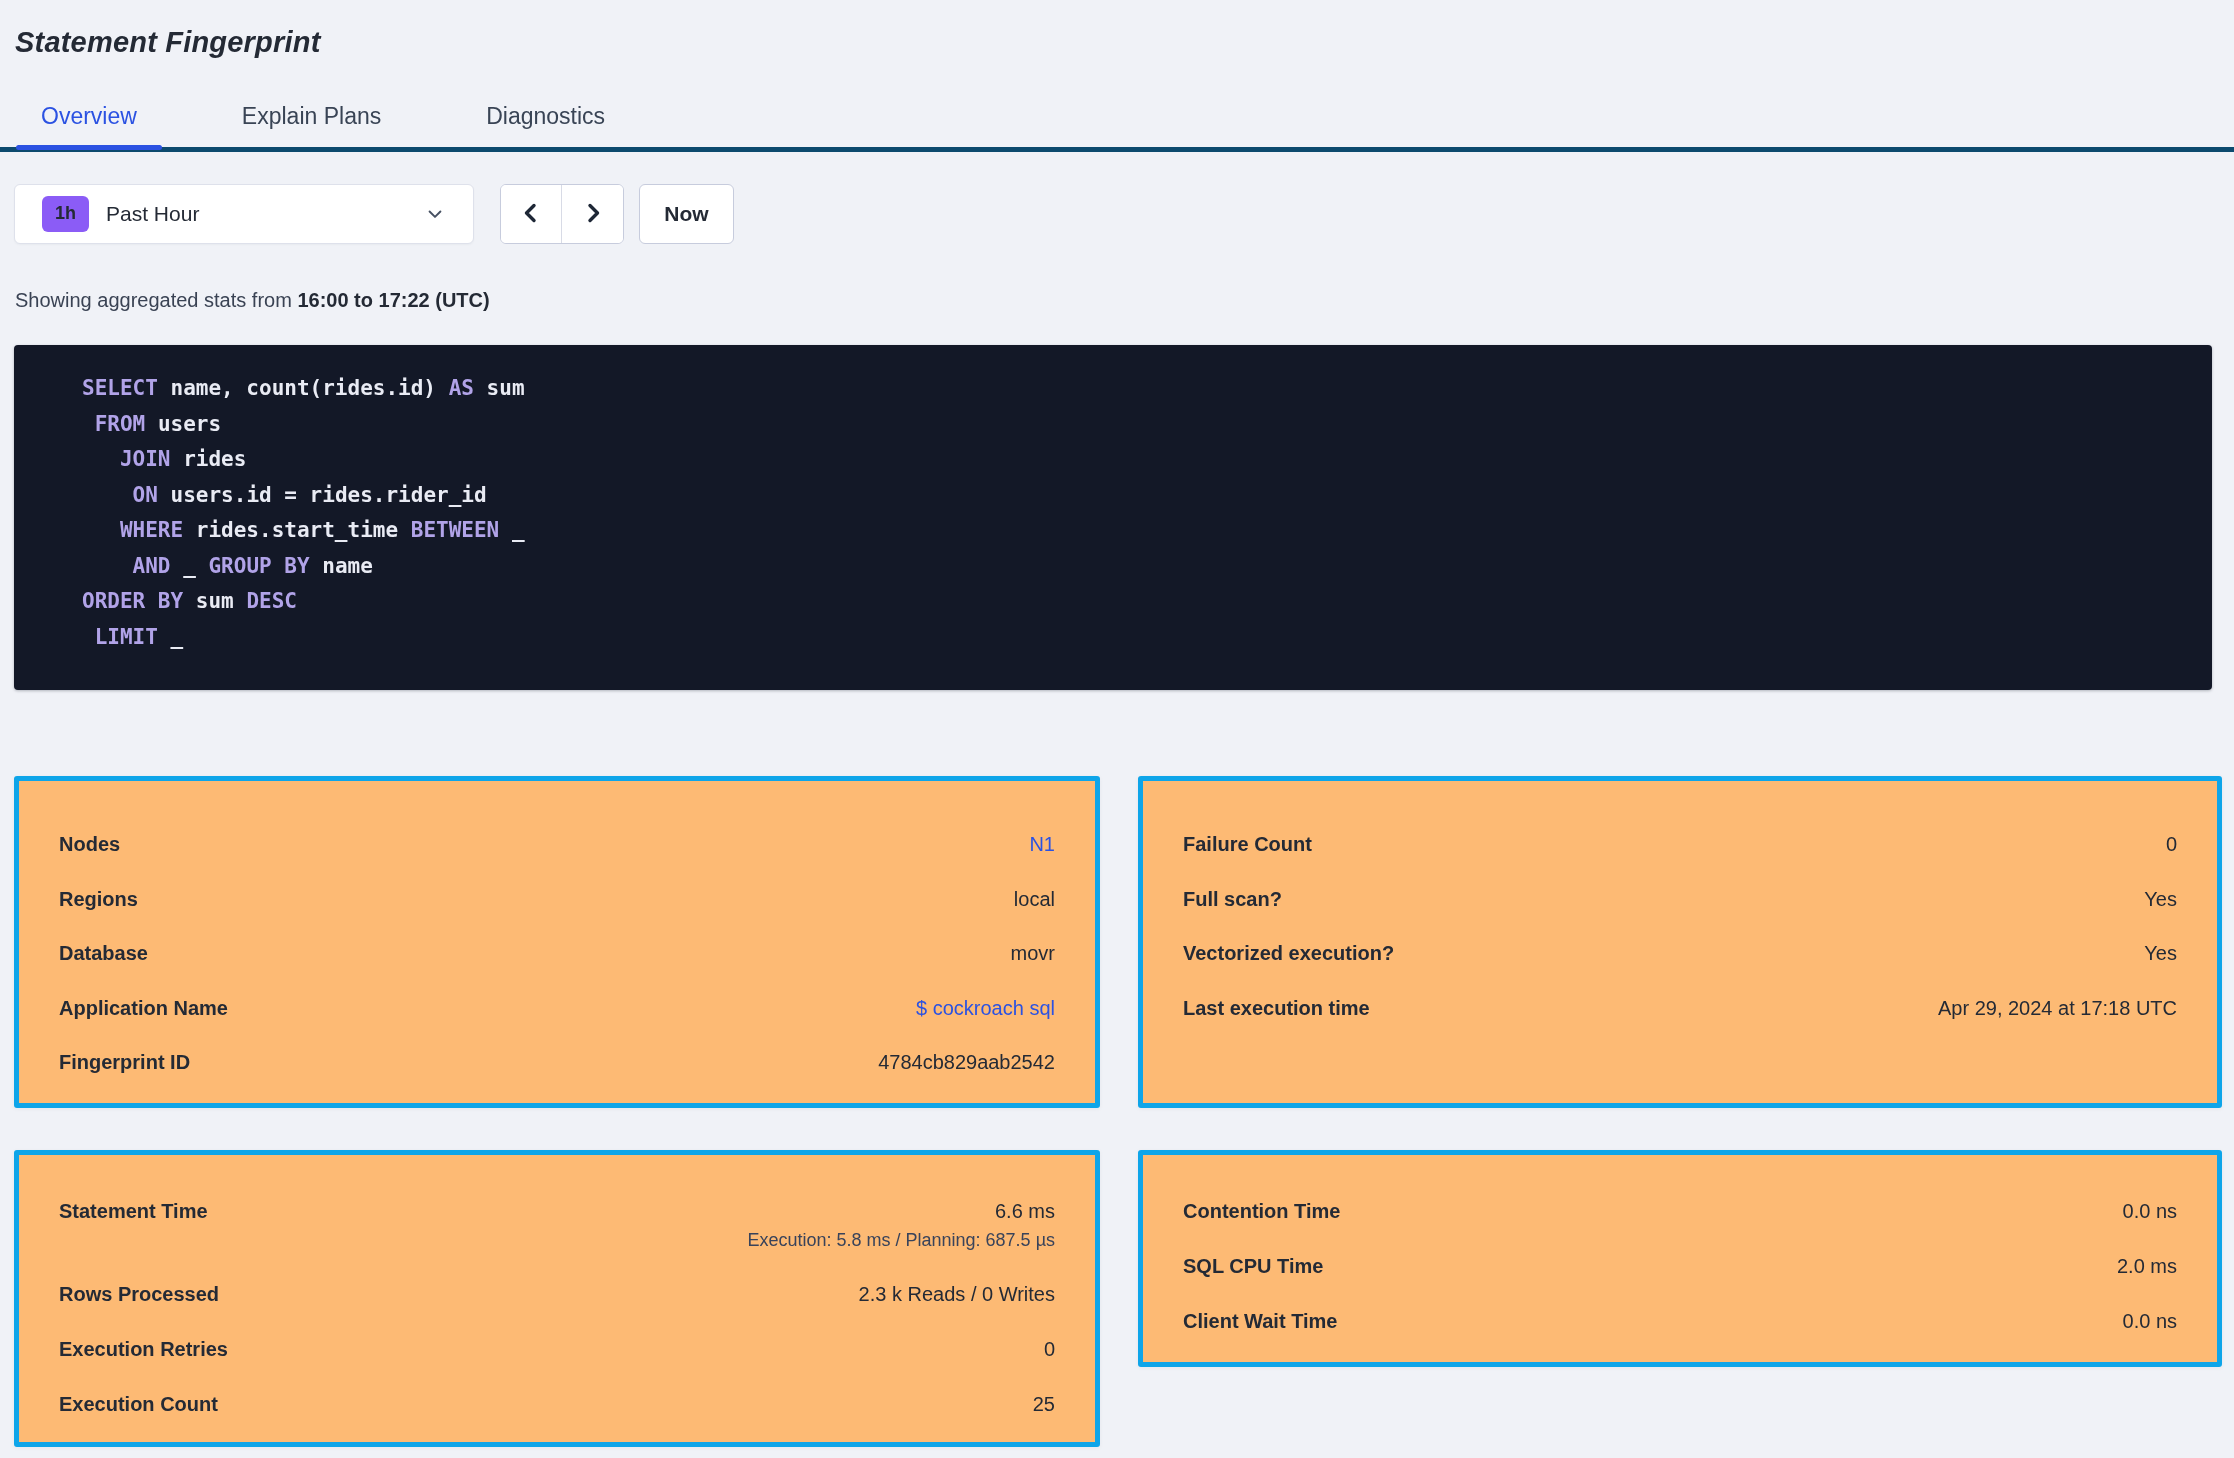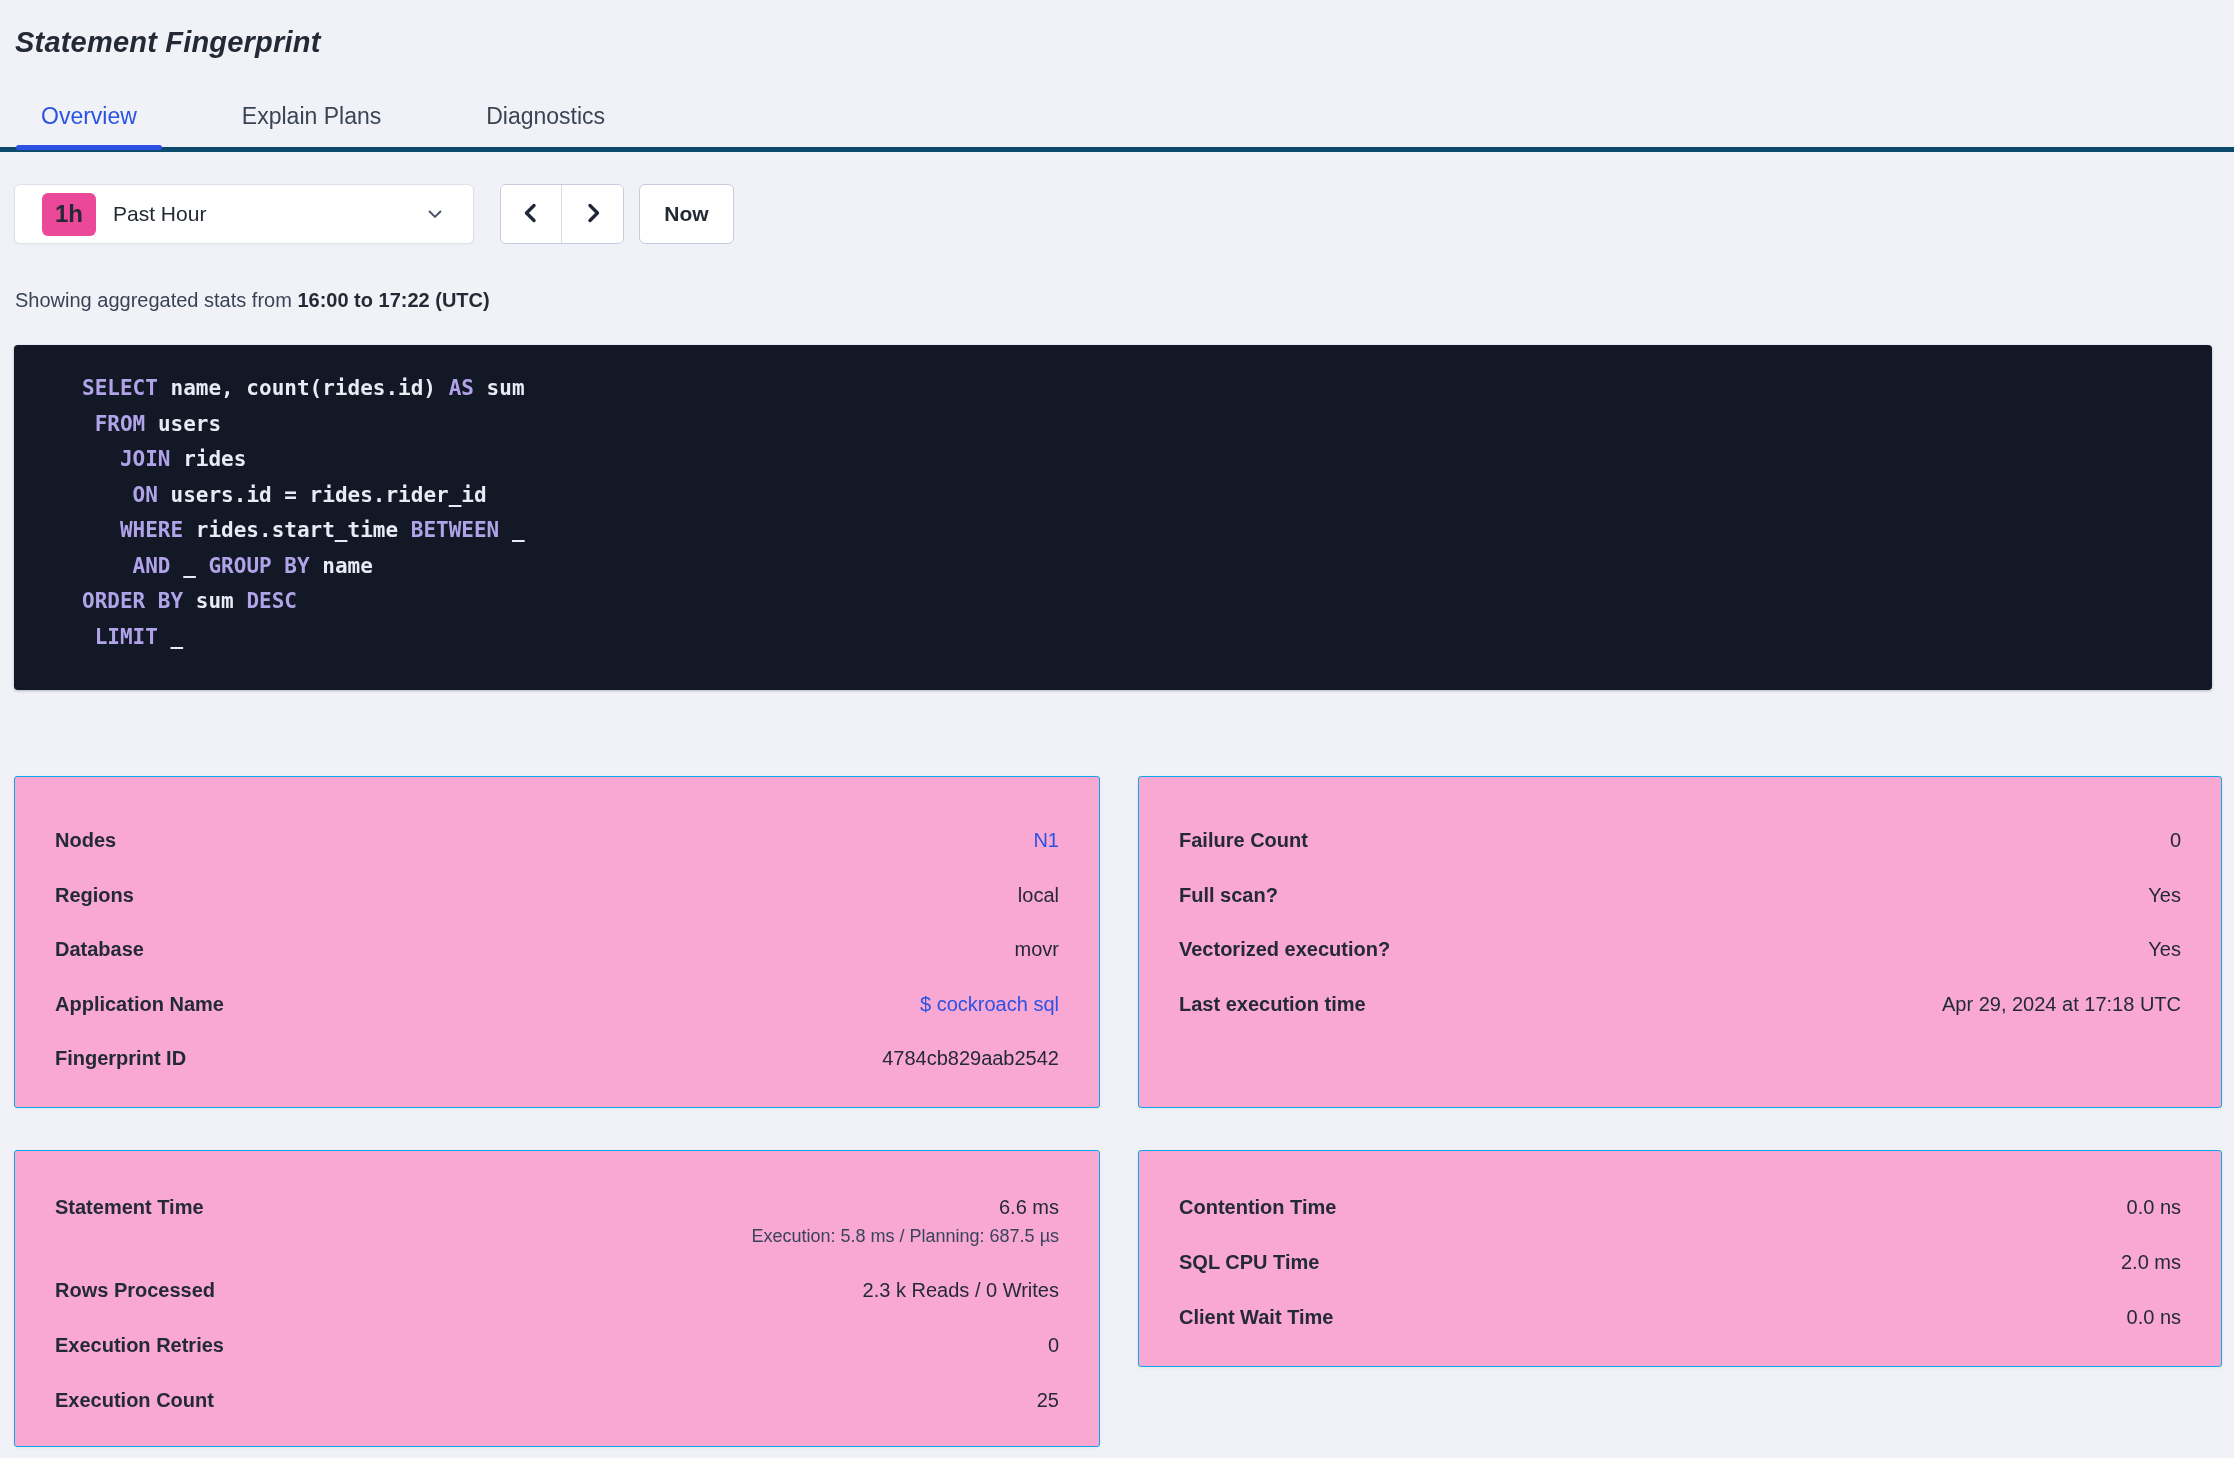--- a/index.html
+++ b/index.html
@@ -36,21 +36,21 @@
   
   .controls { display:flex; align-items:center; margin:32px 0 0 14px; }
   .time-picker {
     width:460px; height:60px; background:#fff;
     border:1px solid #DEE1EB; border-radius:6px;
     display:flex; align-items:center; position:relative; cursor:pointer;
     box-shadow:0 1px 2px rgba(36,42,53,.04);
   }
   .tp-badge {
     margin-left:27px; padding:7px 13px 8px; border-radius:6px;
-    background:#ec4899; font-weight:bold; font-size:24px; color:#242A35;
+    background:#8b5cf6; font-weight:bold; font-size:18px; color:#242A35;
   }
   .tp-label { margin-left:17px; font-size:21px; color:#242A35; }
   .tp-caret { position:absolute; right:28px; top:50%; transform:translateY(-50%); display:flex; }
 
   .arrow-group {
     display:flex; margin-left:26px; height:60px;
     border:1px solid #C7CCDD; border-radius:6px; background:#fff; overflow:hidden;
   }
   .arrow-btn {
     width:61px; height:100%; display:flex; align-items:center; justify-content:center;
@@ -80,21 +80,21 @@
     font-size:21px; font-weight:bold; line-height:35.5px;
     color:#E9EBF4; white-space:pre;margin-left:36px;
   }
   .code .kw { color:#B1A3E8; }
 
   
   .cards-row { display:flex; margin-left:14px; align-items:flex-start; }
   .cards-row.row1 { margin-top:86px; }
   .cards-row.row2 { margin-top:42px; }
   .card {
-    background:#f9a8d4; border:1px solid #0ea5e9; border-radius:3px;
+    background:#fdba74; border:5px solid #0ea5e9; border-radius:3px;
     box-shadow:0 1px 4px rgba(36,42,53,.05);
     padding:36px 40px 0 40px;
   }
   .card.details { width:1086px; height:332px; }
   .card.gap { margin-left:38px; width:1084px; }
   .card.perf-left { width:1086px; height:297px; padding-top:42px; }
   .card.perf-right { height:217px; padding-top:42px; }
 
   .kv-row { display:flex; justify-content:space-between; align-items:center; height:54.5px; }
   .kv-list.perf .kv-row { height:auto; align-items:flex-start; margin-bottom:27px; }

